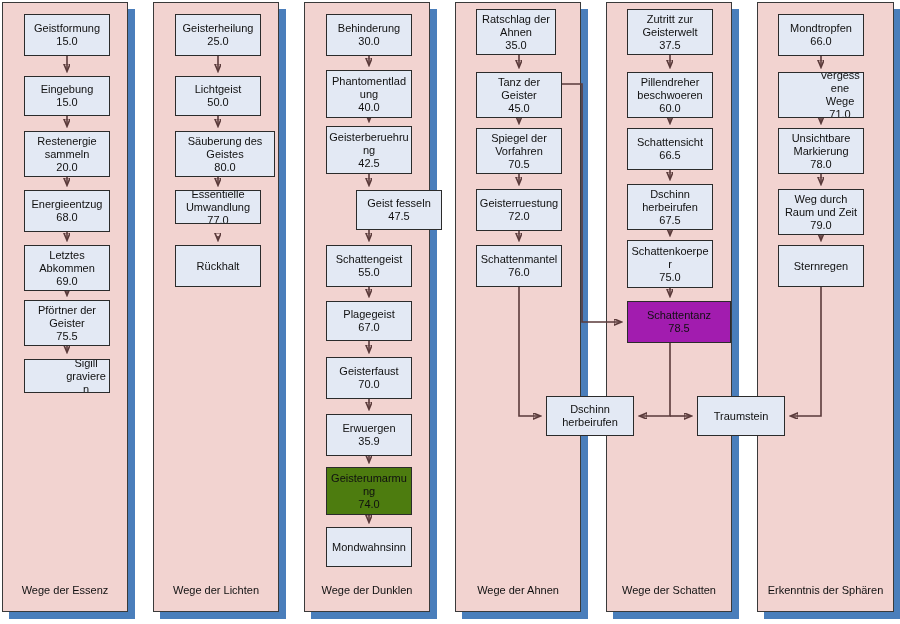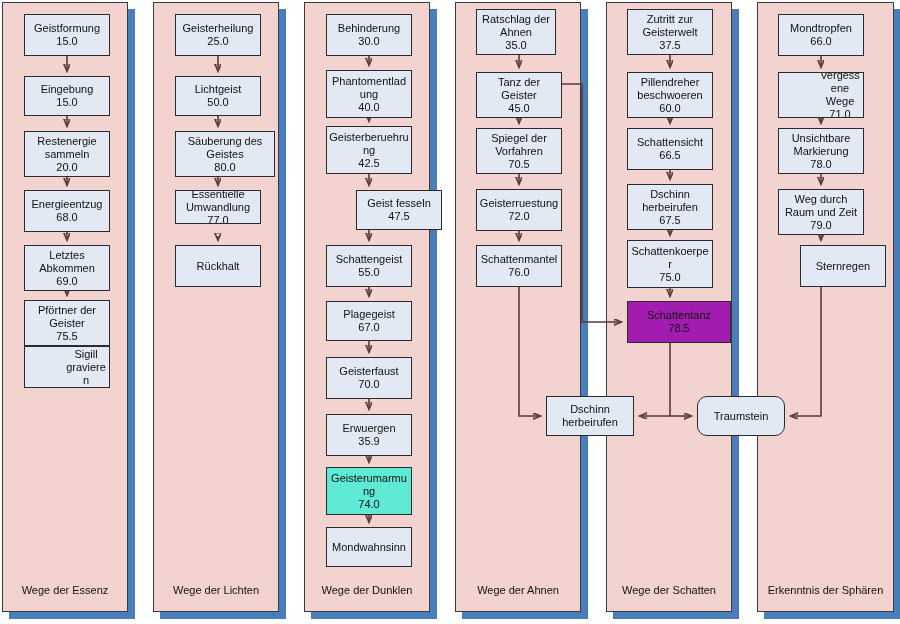--- a/index.html
+++ b/index.html
@@ -114,21 +114,21 @@
         <span class="nval">68.0</span>
       </div>
       <div class="node" style="left: 24px; top: 245px; width: 86px; height: 46px; background: rgb(227, 233, 244); border-color: rgb(43, 43, 43);">
         <span class="nlabel">Letztes Abkommen</span>
         <span class="nval">69.0</span>
       </div>
       <div class="node" style="left: 24px; top: 300px; width: 86px; height: 46px; background: rgb(227, 233, 244); border-color: rgb(43, 43, 43);">
         <span class="nlabel">Pförtner der Geister</span>
         <span class="nval">75.5</span>
       </div>
-      <div class="node" style="left: 24px; top: 346px; width: 86px; height: 42px; background: rgb(227, 233, 244); border-color: rgb(43, 43, 43); padding-left: 40px;">
+      <div class="node" style="left: 24px; top: 359px; width: 86px; height: 34px; background: rgb(227, 233, 244); border-color: rgb(43, 43, 43); padding-left: 40px;">
         <span class="nlabel">Sigill gravieren</span>
       </div>
       <div class="node" style="left: 175px; top: 14px; width: 86px; height: 42px; background: rgb(227, 233, 244); border-color: rgb(43, 43, 43);">
         <span class="nlabel">Geisterheilung</span>
         <span class="nval">25.0</span>
       </div>
       <div class="node" style="left: 175px; top: 76px; width: 86px; height: 40px; background: rgb(227, 233, 244); border-color: rgb(43, 43, 43);">
         <span class="nlabel">Lichtgeist</span>
         <span class="nval">50.0</span>
       </div>
@@ -168,21 +168,21 @@
         <span class="nval">67.0</span>
       </div>
       <div class="node" style="left: 326px; top: 357px; width: 86px; height: 42px; background: rgb(227, 233, 244); border-color: rgb(43, 43, 43);">
         <span class="nlabel">Geisterfaust</span>
         <span class="nval">70.0</span>
       </div>
       <div class="node" style="left: 326px; top: 414px; width: 86px; height: 42px; background: rgb(227, 233, 244); border-color: rgb(43, 43, 43);">
         <span class="nlabel">Erwuergen</span>
         <span class="nval">35.9</span>
       </div>
-      <div class="node" style="left: 326px; top: 467px; width: 86px; height: 48px; background: #5eead4; border-color: rgb(43, 43, 43);">
+      <div class="node" style="left: 326px; top: 467px; width: 86px; height: 48px; background: #4d7c0f; border-color: rgb(43, 43, 43);">
         <span class="nlabel">Geisterumarmung</span>
         <span class="nval">74.0</span>
       </div>
       <div class="node" style="left: 326px; top: 527px; width: 86px; height: 40px; background: rgb(227, 233, 244); border-color: rgb(43, 43, 43);">
         <span class="nlabel">Mondwahnsinn</span>
       </div>
       <div class="node" style="left: 476px; top: 9px; width: 80px; height: 46px; background: rgb(227, 233, 244); border-color: rgb(43, 43, 43);">
         <span class="nlabel">Ratschlag der Ahnen</span>
         <span class="nval">35.0</span>
       </div>
@@ -235,23 +235,23 @@
         <span class="nval">71.0</span>
       </div>
       <div class="node" style="left: 778px; top: 128px; width: 86px; height: 46px; background: rgb(227, 233, 244); border-color: rgb(43, 43, 43);">
         <span class="nlabel">Unsichtbare Markierung</span>
         <span class="nval">78.0</span>
       </div>
       <div class="node" style="left: 778px; top: 189px; width: 86px; height: 46px; background: rgb(227, 233, 244); border-color: rgb(43, 43, 43);">
         <span class="nlabel">Weg durch Raum und Zeit</span>
         <span class="nval">79.0</span>
       </div>
-      <div class="node" style="left: 800px; top: 245px; width: 86px; height: 42px; background: rgb(227, 233, 244); border-color: rgb(43, 43, 43);">
+      <div class="node" style="left: 778px; top: 245px; width: 86px; height: 42px; background: rgb(227, 233, 244); border-color: rgb(43, 43, 43);">
         <span class="nlabel">Sternregen</span>
       </div>
       <div class="node" style="left: 546px; top: 396px; width: 88px; height: 40px; background: rgb(227, 233, 244); border-color: rgb(43, 43, 43);">
         <span class="nlabel">Dschinn herbeirufen</span>
       </div>
-      <div class="node" style="left: 697px; top: 396px; width: 88px; height: 40px; background: rgb(227, 233, 244); border-color: rgb(43, 43, 43); border-radius: 10px;">
+      <div class="node" style="left: 697px; top: 396px; width: 88px; height: 40px; background: rgb(227, 233, 244); border-color: rgb(43, 43, 43);">
         <span class="nlabel">Traumstein</span>
       </div>
     </div>
 </div>
 
 </body></html>

